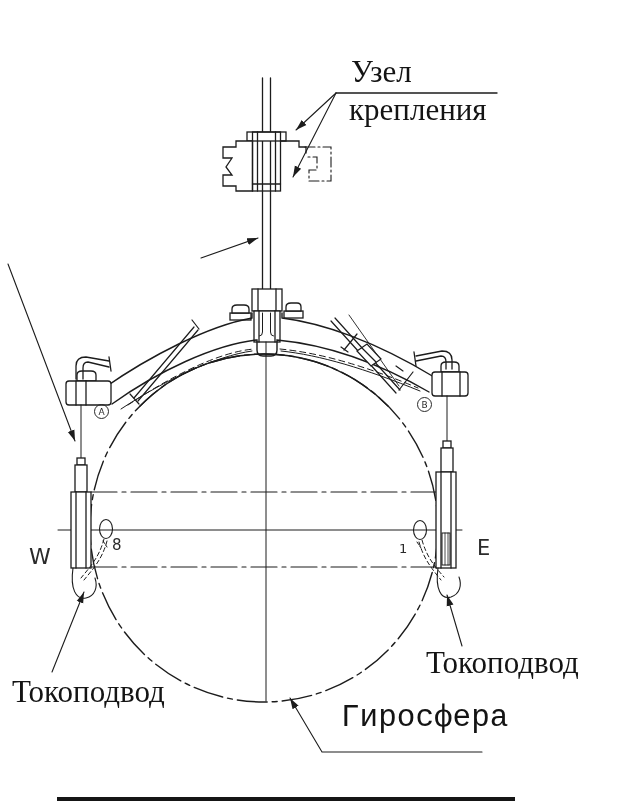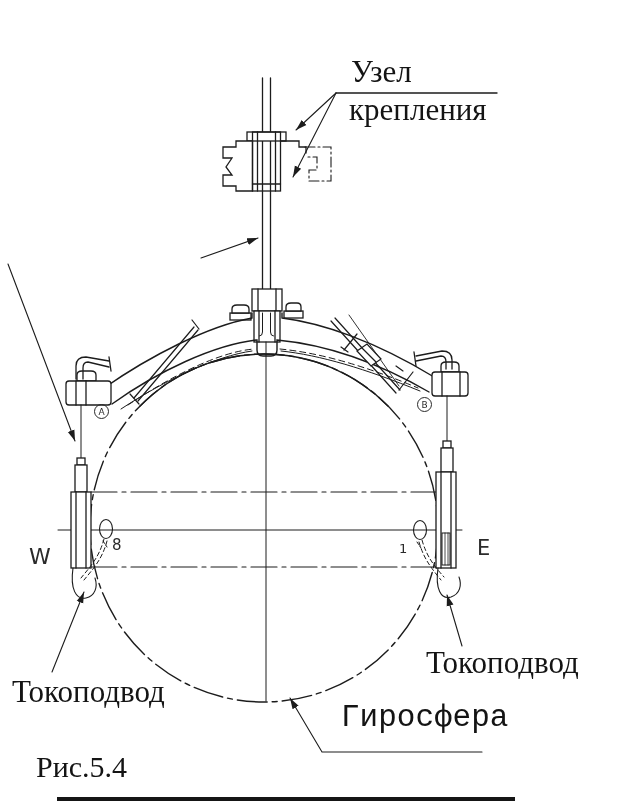--- a/index.html
+++ b/index.html
@@ -170,21 +170,20 @@
 
     <rect x="57" y="797" width="458" height="4" fill="#151515" stroke="none"></rect>
   </g>
 </svg>
 
 <div class="lbl serif" style="left:351px;top:56px;font-size:31px;">Узел</div>
 <div class="lbl serif" style="left:349px;top:94px;font-size:31px;text-align:right;">крепления</div>
 <div class="lbl serif" style="left:12px;top:676px;font-size:31px;">Токоподвод</div>
 <div class="lbl serif" style="left:426px;top:647px;font-size:31px;">Токоподвод</div>
 <div class="lbl serif" style="left:341px;top:702px;font-size:31px;font-family:Liberation Mono, monospace;">Гиросфера</div>
-<div class="lbl serif" style="left:36px;top:751px;font-size:30px;">Рис.5.4</div>
 
 <div class="lbl tech" style="left:29px;top:545px;font-size:22px;">W</div>
 <div class="lbl tech" style="left:477px;top:537px;font-size:21px;">E</div>
 <div class="lbl tech" style="left:112px;top:538px;font-size:15px;">8</div>
 <div class="lbl tech" style="left:399px;top:542px;font-size:13px;">1</div>
 
 <div class="circ" style="left:94px;top:404px;">
       <span>А</span>
     </div>
 <div class="circ" style="left:417px;top:397px;">

